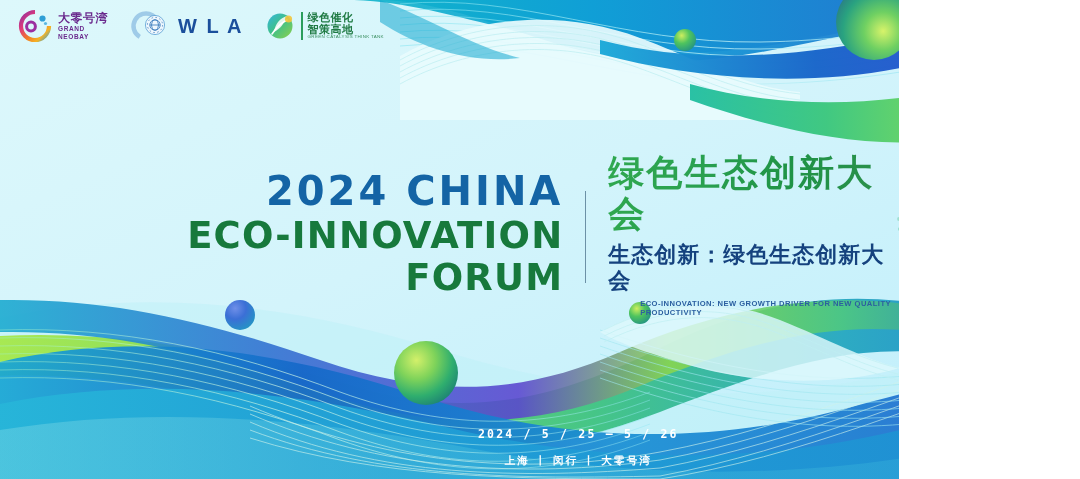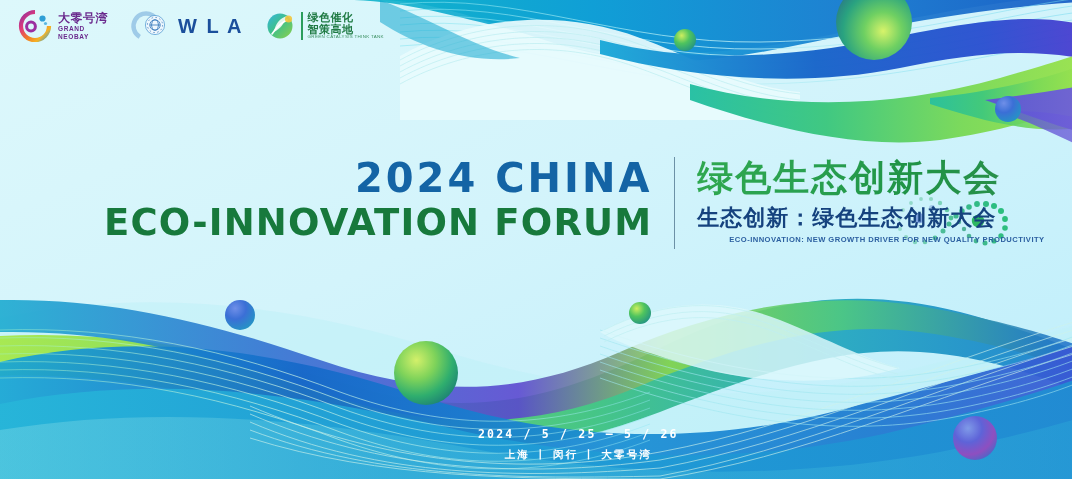--- a/index.html
+++ b/index.html
@@ -1,22 +1,21 @@
 <!DOCTYPE html>
 <html><head>
 <meta charset="utf-8">
 <style>
   html,body{margin:0;padding:0;background:#ffffff;}
   #banner{
     position:relative;
-    width:1048px;height:479px;
+    width:899px;height:479px;
     overflow:hidden;
     font-family:"Liberation Sans","DejaVu Sans",sans-serif;
     background:linear-gradient(160deg,#d9f6fa 0%,#d5f5fb 35%,#c8f1fb 70%,#bdeefb 100%);
-    padding-left:24px;
   }
   #bg-svg{position:absolute;left:0;top:0;width:1080px;height:479px;}
 
   
   .logobar{
     position:absolute;left:18px;top:8px;
     display:flex;align-items:center;gap:22px;z-index:20;
   }
   .logo{display:flex;align-items:center;gap:6px;}
   .logo-mark{flex:0 0 auto;}
@@ -67,21 +66,21 @@
     position:absolute;left:478px;top:404px;z-index:20;text-align:center;
     color:#ffffff;
   }
   .date-line{
     font-size:11.5px;font-weight:bold;letter-spacing:2.2px;
     font-family:"DejaVu Sans Mono","Liberation Mono",monospace;
     white-space:nowrap;
     margin-top:23px;
   }
   .place-line{
-    font-size:10.5px;font-weight:bold;letter-spacing:2.2px;margin-top:7px;
+    font-size:10.5px;font-weight:bold;letter-spacing:2.2px;margin-top:13px;
     white-space:nowrap;
   }
 </style>
 </head>
 <body>
 
 <div id="banner">
 
   <svg id="bg-svg" viewBox="0 0 1080 479" preserveAspectRatio="none">
     <defs>

